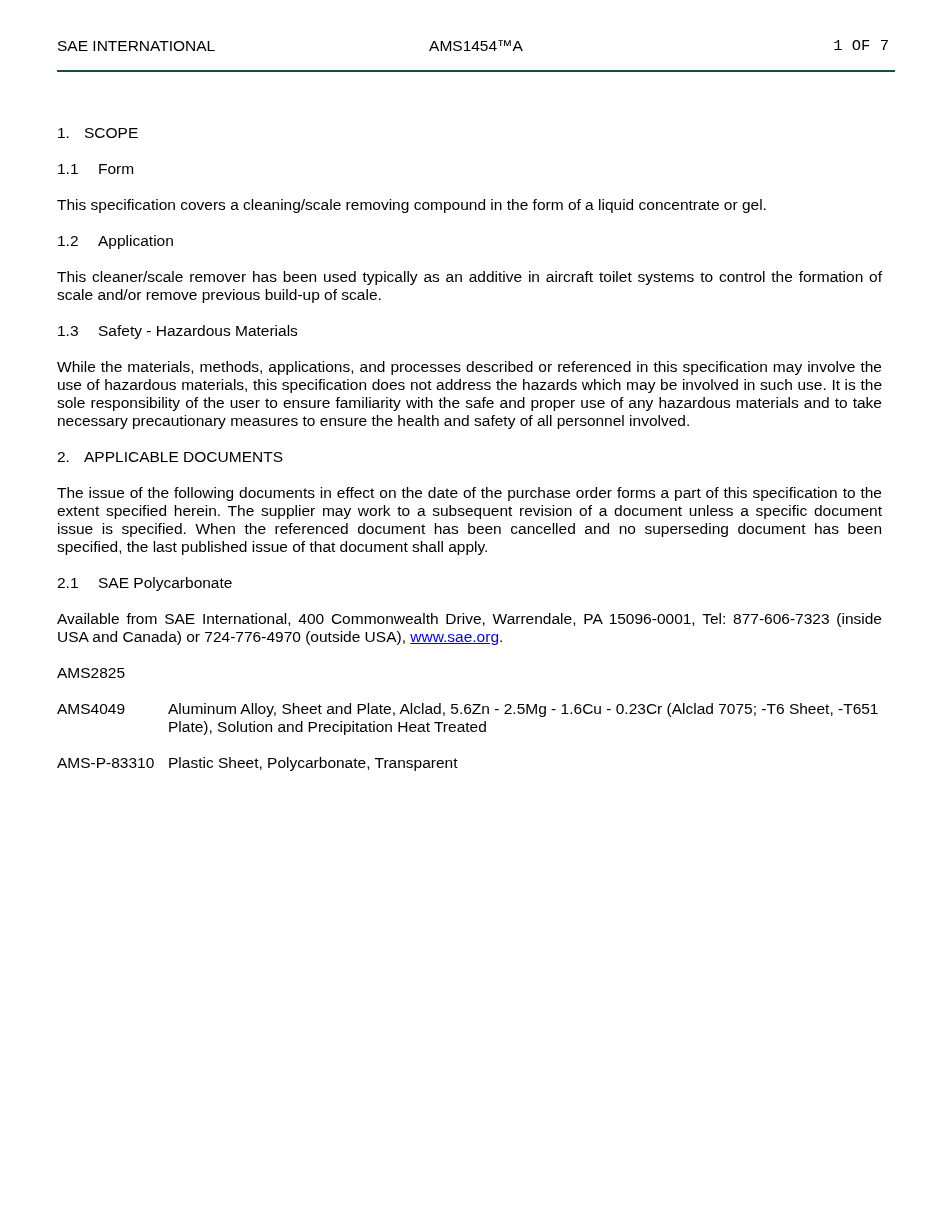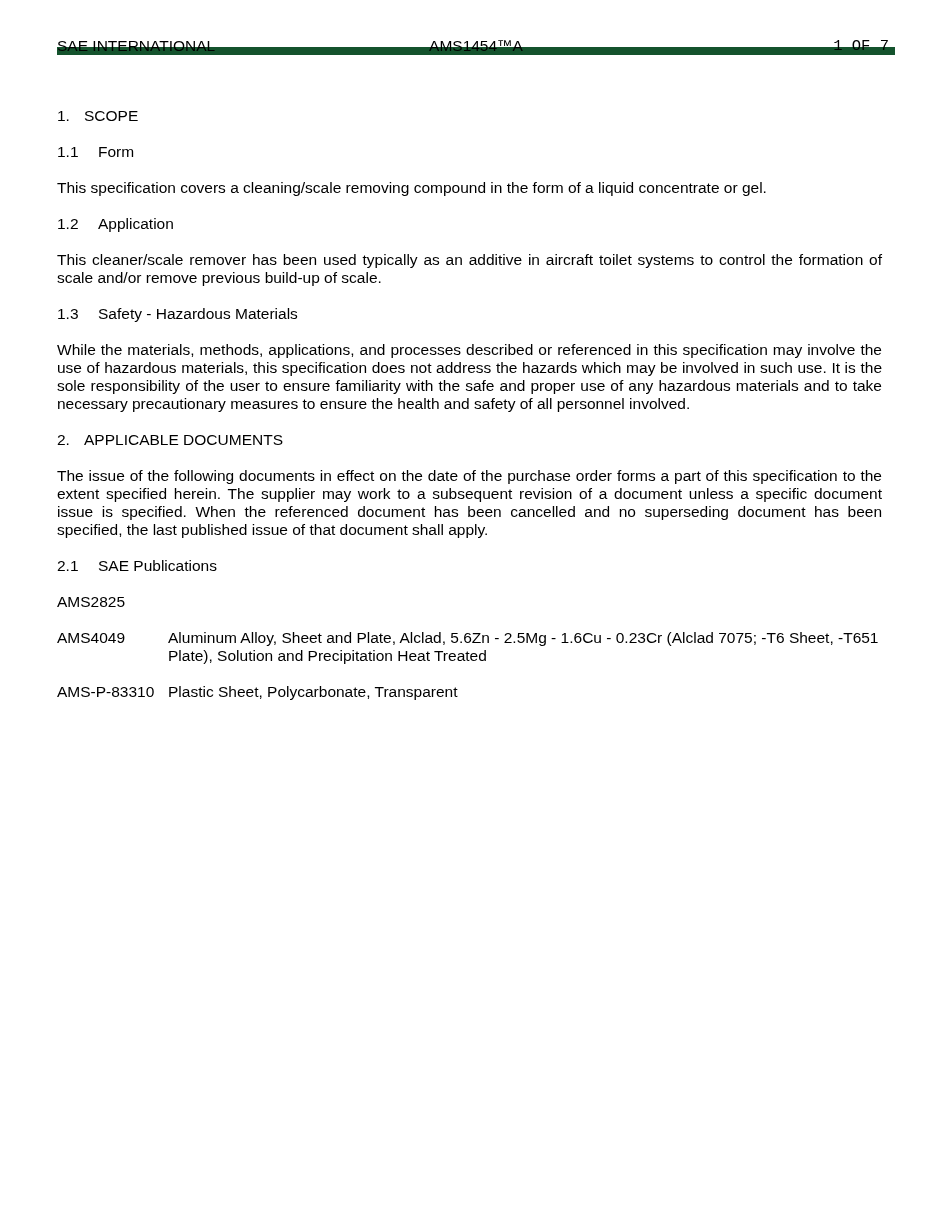--- a/index.html
+++ b/index.html
@@ -17,22 +17,22 @@
   }
   .content {
     position: absolute;
     left: 57px;
     top: 0;
     width: 838px;
   }
   .page-header {
     position: relative;
     padding-top: 37px;
-    height: 55px;
-    border-bottom: 8px solid #14532d;
+    height: 72px;
+    border-bottom: 2px solid #14532d;
   }
   .hdr-left  { position: absolute; left: 0; top: 37px; }
   .hdr-center{ position: absolute; left: 50%; top: 37px; transform: translateX(-50%); white-space: nowrap; }
   .hdr-right { position: absolute; right: 6px; top: 37px; font-family: Liberation Mono, monospace; }
   .doc-body { padding-top: 52px; }
   .block { margin: 0 13px 18px 0; }
   .heading { white-space: nowrap; }
   .num-l1 { display: inline-block; width: 27px; }
   .num-l2 { display: inline-block; width: 41px; }
   .para { text-align: justify; }
@@ -78,23 +78,26 @@
 
       <div class="block para">While the materials, methods, applications, and processes described or referenced in this specification may involve the use of hazardous materials, this specification does not address the hazards which may be involved in such use.  It is the sole responsibility of the user to ensure familiarity with the safe and proper use of any hazardous materials and to take necessary precautionary measures to ensure the health and safety of all personnel involved.</div>
 
       <div class="block heading">
         <span class="num-l1">2.</span><span>APPLICABLE DOCUMENTS</span>
       </div>
 
       <div class="block para">The issue of the following documents in effect on the date of the purchase order forms a part of this specification to the extent specified herein. The supplier may work to a subsequent revision of a document unless a specific document issue is specified. When the referenced document has been cancelled and no superseding document has been specified, the last published issue of that document shall apply.</div>
 
       <div class="block heading">
-        <span class="num-l2">2.1</span><span>SAE Publications</span>
+        <span class="num-l2">2.1</span><span>SAE Polycarbonate</span>
       </div>
 
+      <div class="block para">
+        <span>Available from SAE International, 400 Commonwealth Drive, Warrendale, PA 15096-0001, Tel: 877-606-7323 (inside USA and Canada) or 724-776-4970 (outside USA), </span><a class="doclink">www.sae.org</a><span>.</span>
+      </div>
 
       <div>
         <div class="block ref-row">
           <span class="ref-code">AMS2825</span>
         </div>
         <div class="block ref-row">
           <span class="ref-code">AMS4049</span>
           <span class="ref-title">Aluminum Alloy, Sheet and Plate, Alclad, 5.6Zn - 2.5Mg - 1.6Cu - 0.23Cr (Alclad 7075; -T6 Sheet, -T651 Plate), Solution and Precipitation Heat Treated</span>
         </div>
         <div class="block ref-row">

